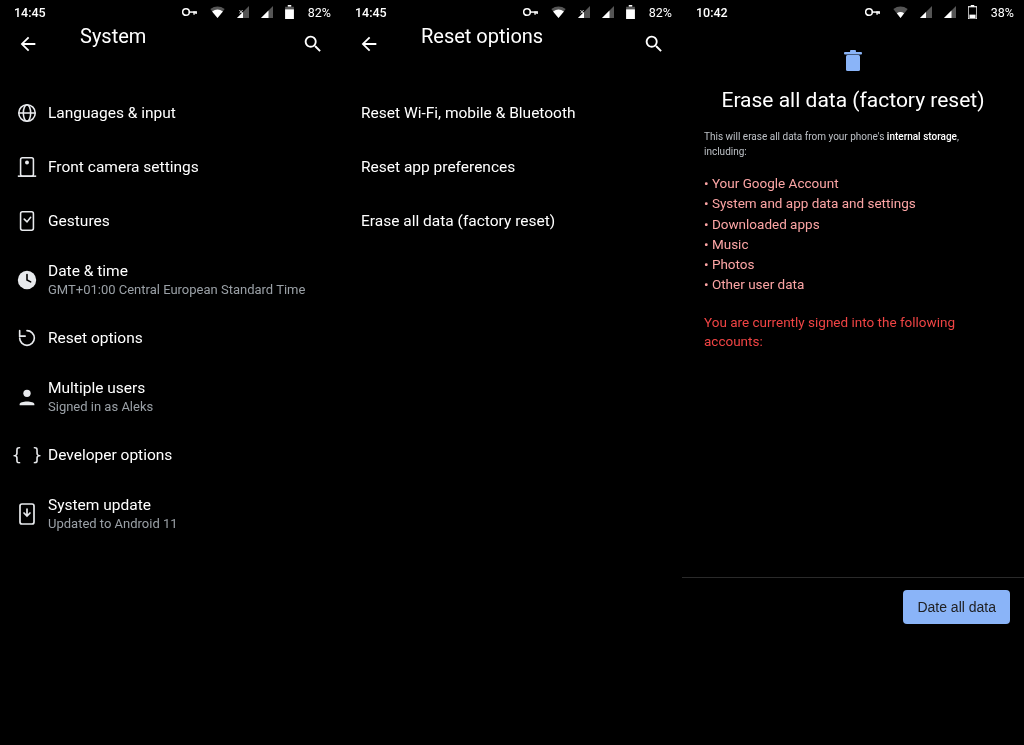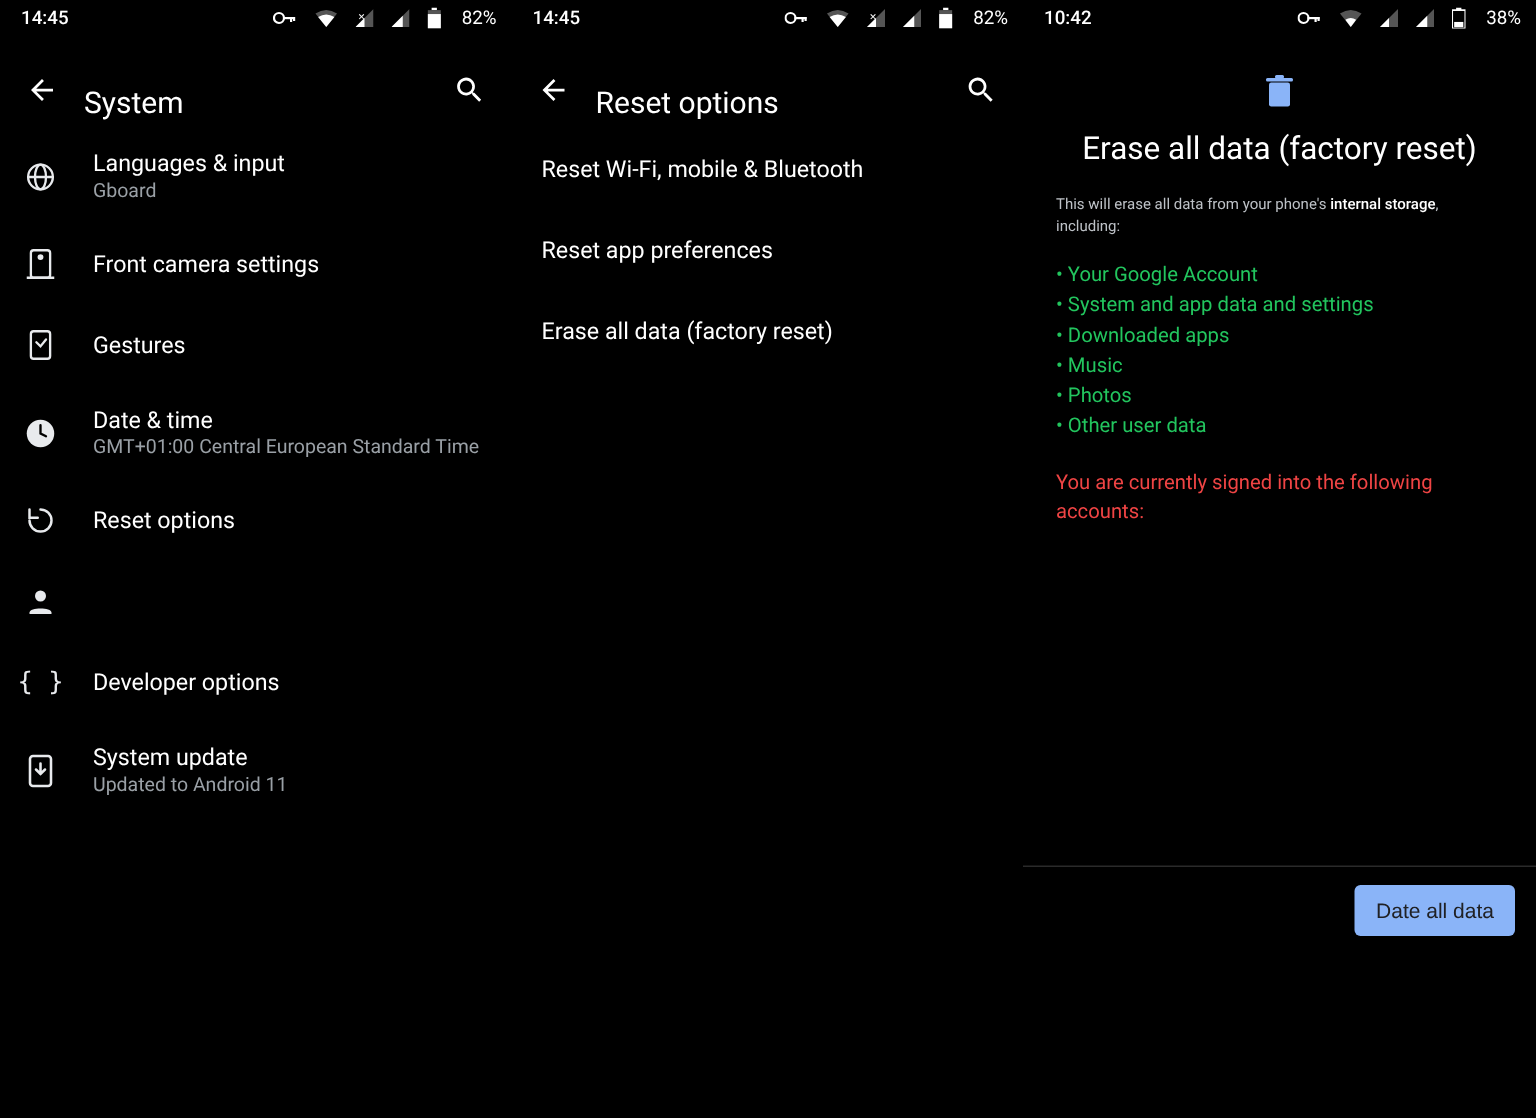--- a/index.html
+++ b/index.html
@@ -34,23 +34,23 @@
   }
   .statusbar .time { flex: 0 0 auto; font-weight: 500; }
   .statusbar .spacer { flex: 1; }
   .statusbar .icons { display: flex; align-items: center; gap: 12px; }
   .statusbar svg { display: block; }
   .statusbar .pct { font-size: 12.5px; margin-left: 2px; }
 
   .appbar {
     height: 56px;
     display: flex;
-    align-items: flex-end;
+    align-items: flex-start;
     padding: 0 8px;
-    gap: 8px;
+    gap: 32px;
   }
   .appbar .title {
     flex: 1;
     font-size: 20px;
     font-weight: 400;
     color: #fff;
   }
   .iconbtn {
     width: 40px; height: 40px;
     display: flex; align-items: center; justify-content: center;
@@ -59,21 +59,21 @@
     border: none;
     color: #fff;
     cursor: pointer;
   }
 
   .list { padding: 6px 0 0 0; }
   .row {
     display: flex;
     align-items: center;
     padding: 14px 16px 14px 14px;
-    gap: 22px;
+    gap: 8px;
     cursor: pointer;
   }
   .row .leading {
     width: 26px; height: 26px;
     display: flex; align-items: center; justify-content: center;
     color: #e8eaed;
     flex-shrink: 0;
   }
   .row .texts { flex: 1; min-width: 0; }
   .row .primary { font-size: 15.5px; color: #ffffff; }
@@ -101,21 +101,21 @@
   }
   .s3-para {
     font-size: 10px;
     color: #bdc1c6;
     line-height: 1.45;
     margin-bottom: 14px;
   }
   .s3-para b { color: #fff; font-weight: 500; }
   .s3-bullets {
     font-size: 13.5px;
-    color: #22c55e;
+    color: #fca5a5;
     line-height: 1.5;
     margin-bottom: 18px;
   }
   .s3-signed {
     font-size: 13.5px;
     color: #ef4444;
     line-height: 1.45;
   }
   .s3-footer {
     border-top: 1px solid #2a2a2a;
@@ -189,21 +189,20 @@
     <div class="row">
       <div class="leading">
           <svg width="22" height="22" viewBox="0 0 24 24" fill="none" stroke="#e8eaed" stroke-width="1.7">
             <circle cx="12" cy="12" r="9"></circle>
             <ellipse cx="12" cy="12" rx="4" ry="9"></ellipse>
             <line x1="3" y1="12" x2="21" y2="12"></line>
           </svg>
         </div>
       <div class="texts">
         <div class="primary">Languages &amp; input</div>
-        <div class="secondary">Gboard</div>
       </div>
     </div>
     <div class="row">
       <div class="leading">
           <svg width="20" height="22" viewBox="0 0 20 24" fill="none" stroke="#e8eaed" stroke-width="1.7">
             <rect x="3" y="2" width="14" height="20" rx="2"></rect>
             <circle cx="10" cy="7" r="1.3" fill="#e8eaed"></circle>
             <line x1="0" y1="22" x2="20" y2="22"></line>
           </svg>
         </div>
@@ -245,20 +244,24 @@
         <div class="primary">Reset options</div>
       </div>
     </div>
     <div class="row">
       <div class="leading">
           <svg width="22" height="22" viewBox="0 0 24 24" fill="#e8eaed">
             <circle cx="12" cy="8" r="4"></circle>
             <path d="M4 20c0-4 16-4 16 0v1H4z"></path>
           </svg>
         </div>
+      <div class="texts">
+        <div class="primary">Multiple users</div>
+        <div class="secondary">Signed in as Aleks</div>
+      </div>
     </div>
     <div class="row">
       <div class="leading">
           <span style="font-size:17px;font-family:monospace;color:#e8eaed">{&nbsp;}</span>
         </div>
       <div class="texts">
           <div class="primary">Developer options</div>
         </div>
     </div>
     <div class="row">

